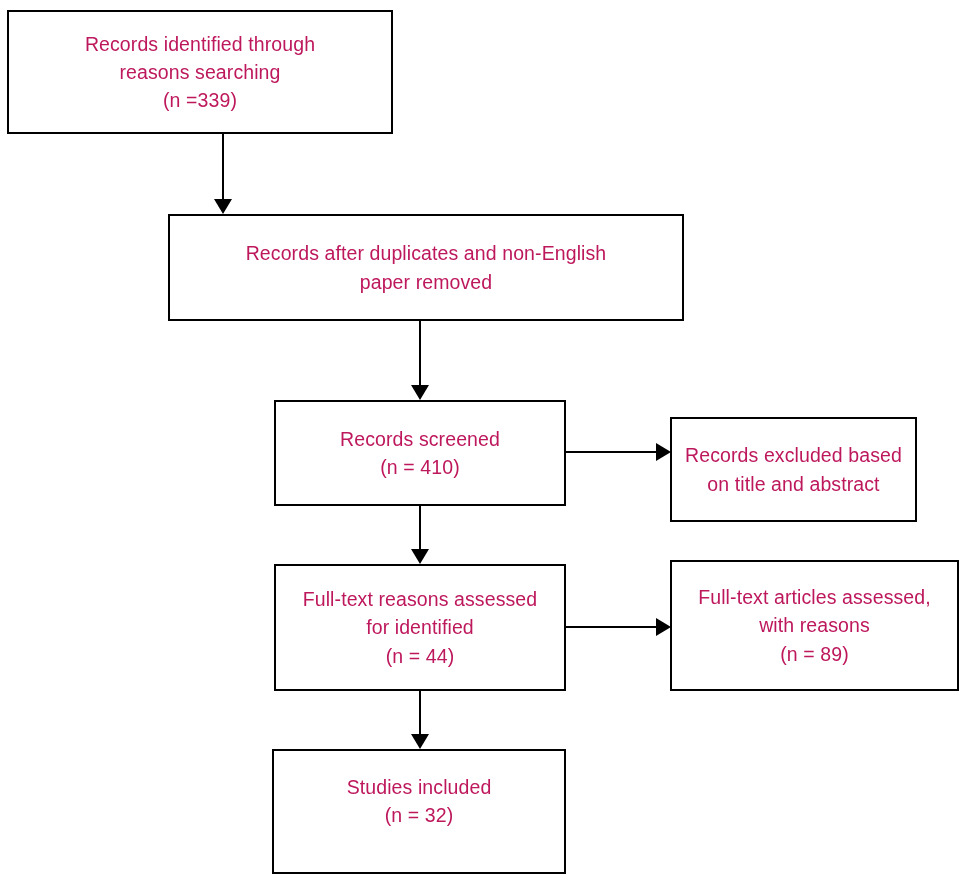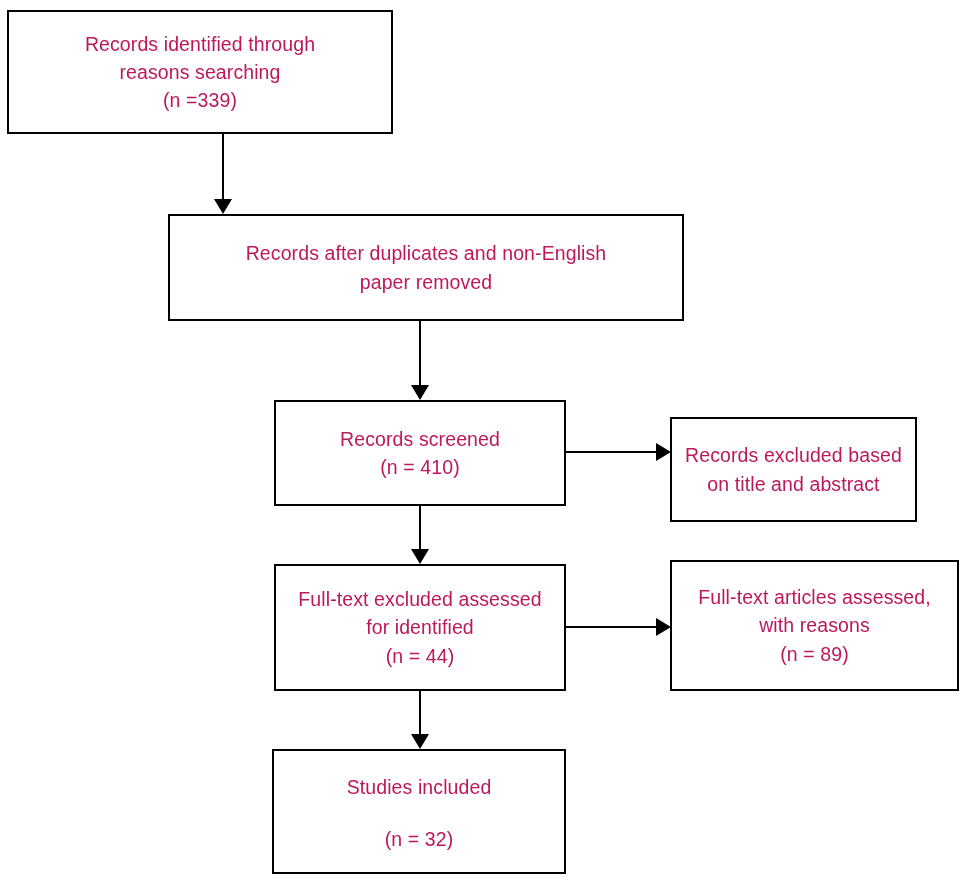--- a/index.html
+++ b/index.html
@@ -38,21 +38,20 @@
     padding: 4px 10px;
   }
   .box .line {
     display: block;
     white-space: nowrap;
   }
   
   .box.top-text {
     justify-content: flex-start;
     padding-top: 22px;
-    gap: 24px;
   }
 
   #box-identified    { left: 7px;   top: 10px;  width: 386px; height: 124px; }
   #box-dedup         { left: 168px; top: 214px; width: 516px; height: 107px; }
   #box-screened      { left: 274px; top: 400px; width: 292px; height: 106px; }
   #box-excluded-ta   { left: 670px; top: 399px; width: 247px; height: 105px; margin-top: 18px; }
   #box-fulltext      { left: 274px; top: 564px; width: 292px; height: 127px; }
   #box-excluded-fr   { left: 670px; top: 560px; width: 289px; height: 131px; }
   #box-included      { left: 272px; top: 749px; width: 294px; height: 125px; }
 
@@ -135,21 +134,21 @@
 
   <div class="box" id="box-excluded-ta">
     <span class="line">Records excluded based</span>
     <span class="line">on title and abstract</span>
   </div>
 
   <div class="v-line" id="conn4-line"></div>
   <div class="arrow-down" id="conn4-arrow"></div>
 
   <div class="box" id="box-fulltext">
-    <span class="line">Full-text excluded assessed</span>
+    <span class="line">Full-text reasons assessed</span>
     <span class="line">for identified</span>
     <span class="line">(n = 44)</span>
   </div>
 
   <div class="h-line" id="conn5-line"></div>
   <div class="arrow-right" id="conn5-arrow"></div>
 
   <div class="box" id="box-excluded-fr">
     <span class="line">Full-text articles assessed,</span>
     <span class="line">with reasons</span>

